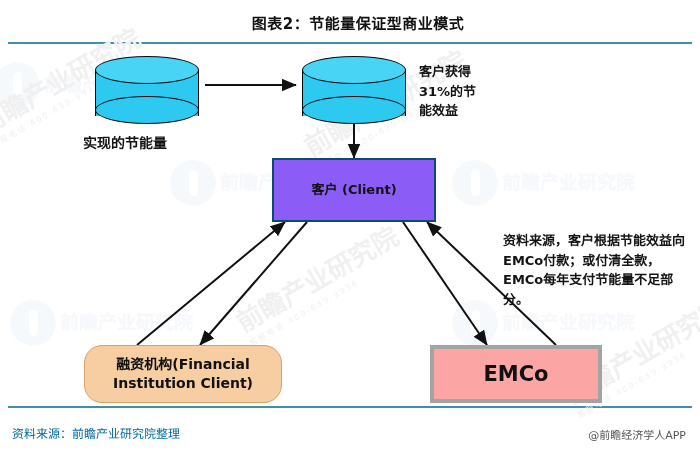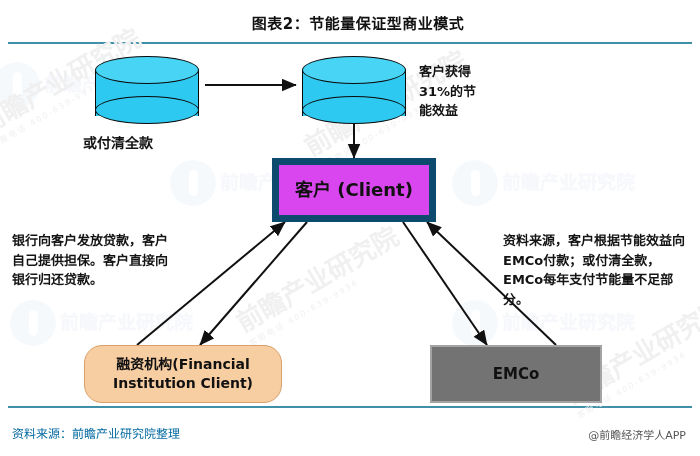--- a/index.html
+++ b/index.html
@@ -101,35 +101,35 @@
   .box{
     position:absolute;
     box-sizing:border-box;
     display:flex;align-items:center;justify-content:center;
     text-align:center;
     font-weight:bold;
     font-family:"DejaVu Sans","Liberation Sans",sans-serif;
     line-height:1.35;
   }
   .box-client{
-    background:#d946ef;
-    border:7px solid #0c4a6e;
-    font-size:18px;
+    background:#8b5cf6;
+    border:2px solid #0c4a6e;
+    font-size:13px;
     color:#111;
   }
   .box-fin{
     background:#f7cda2;
     border:1px solid #d8a06a;
     font-size:14px;
     color:#111;
   }
   .box-emco{
-    background:#737373;
-    border:2px solid #a3a3a3;
-    font-size:15px;
+    background:#fca5a5;
+    border:4px solid #a3a3a3;
+    font-size:21px;
     color:#111;
   }
 
   
   .txt{
     position:absolute;
     font-family:"DejaVu Sans","Liberation Sans",sans-serif;
     font-size:13px;
     font-weight:bold;
     line-height:1.5;
@@ -218,34 +218,33 @@
     <line x1="556" y1="345" x2="427" y2="222" stroke="#111" stroke-width="2" marker-end="url(#ah)"></line>
 
     <line x1="403" y1="222" x2="487" y2="345" stroke="#111" stroke-width="2" marker-end="url(#ah)"></line>
   </svg>
 
   <div class="cyl" style="left:95px;top:56px;width:104px;height:72px;">
     <div class="body"></div>
     <div class="bot"></div>
     <div class="top"></div>
   </div>
-  <div class="label-cap" style="left:83px;top:132px;">或付清全款</div>
+  <div class="label-cap" style="left:83px;top:132px;">实现的节能量</div>
 
   <div class="cyl" style="left:302px;top:56px;width:104px;height:72px;">
     <div class="body"></div>
     <div class="bot"></div>
     <div class="top"></div>
   </div>
   <div class="txt" style="left:419px;top:62px;width:140px;">客户获得
 31%的节
 能效益</div>
 
   <div class="box box-client" style="left:272px;top:158px;width:164px;height:64px;">客户 (Client)</div>
 
-  <div class="txt" style="left:12px;top:231px;width:166px;">银行向客户发放贷款，客户自己提供担保。客户直接向银行归还贷款。</div>
   <div class="txt" style="left:503px;top:231px;width:190px;">资料来源，客户根据节能效益向EMCo付款；或付清全款，EMCo每年支付节能量不足部分。</div>
 
   <div class="box box-fin" style="left:84px;top:345px;width:198px;height:58px;border-radius:18px;">融资机构(Financial Institution Client)</div>
 
   <div class="box box-emco" style="left:430px;top:345px;width:172px;height:58px;">EMCo</div>
 
   <div class="src">资料来源：前瞻产业研究院整理</div>
   <div class="credit">@前瞻经济学人APP</div>
 
 </div>

